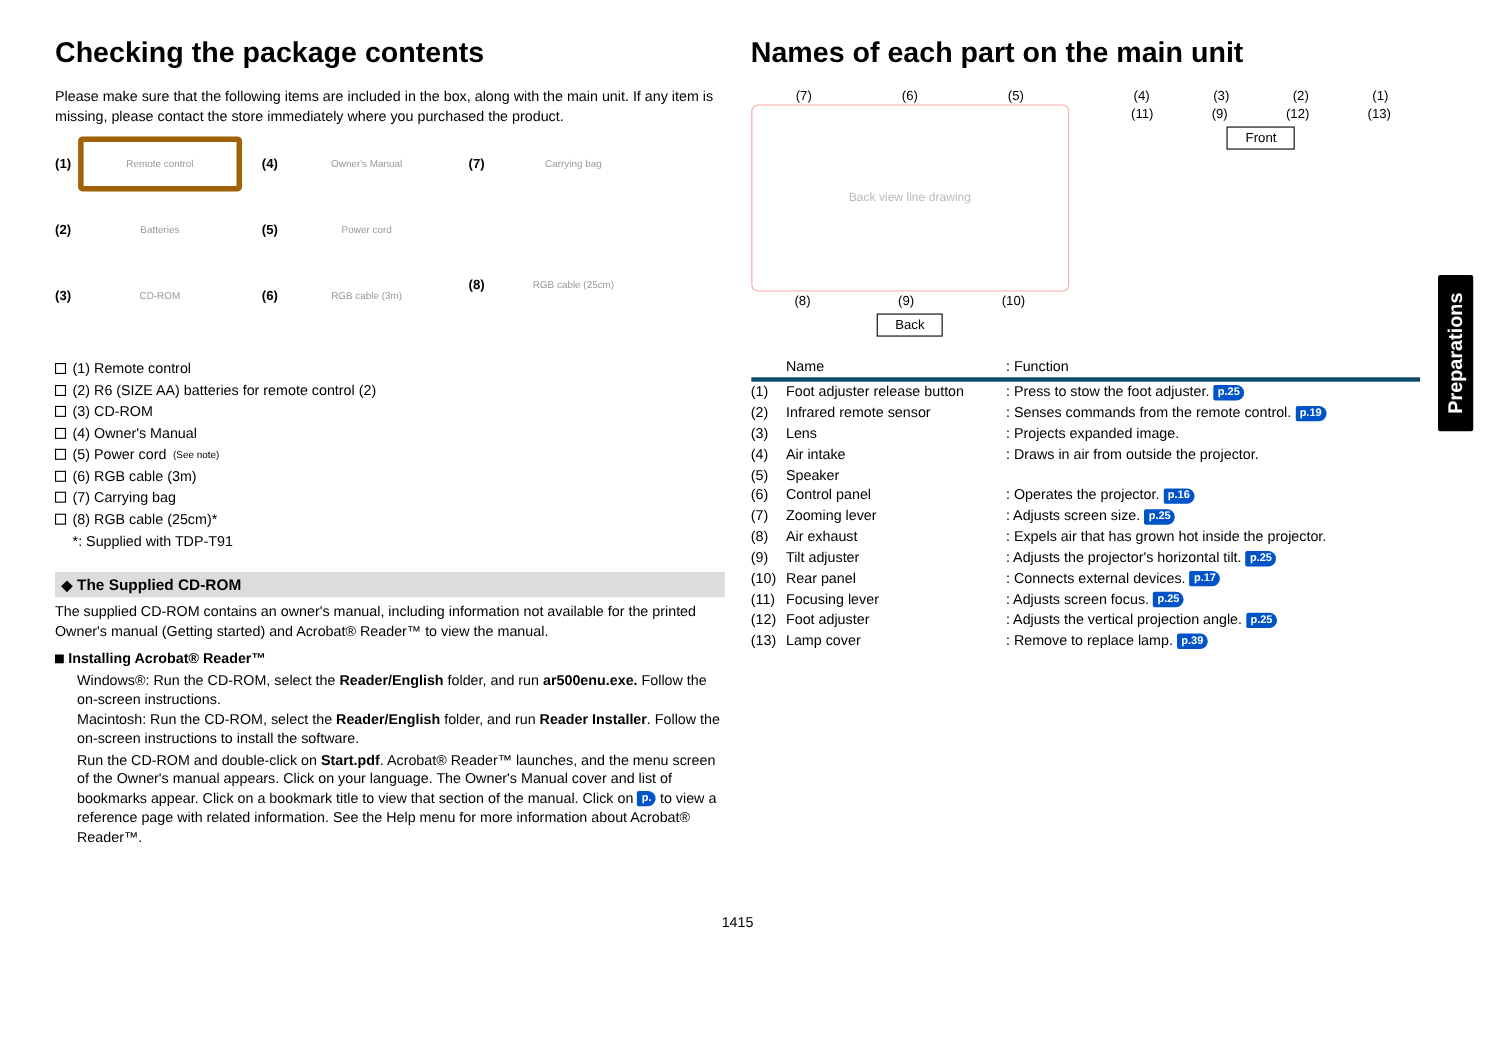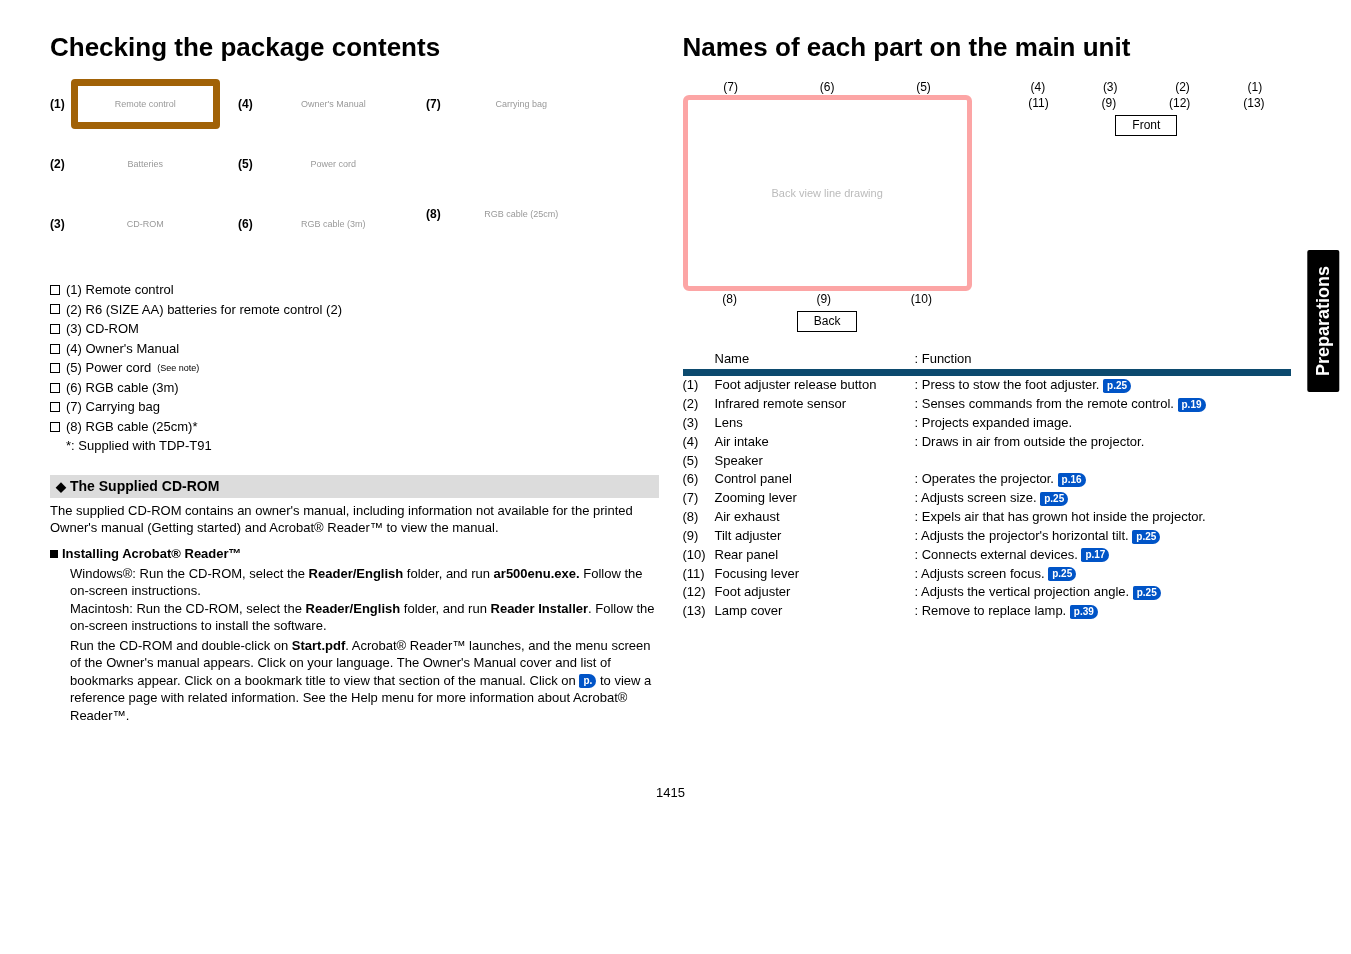--- a/index.html
+++ b/index.html
@@ -26,21 +26,21 @@
     grid-template-columns: 170px 170px 170px;
     gap: 10px 18px;
   }
   .item-cell {
     display: flex;
     align-items: center;
     gap: 6px;
   }
   .item-label { font-weight: bold; font-size: 12px; }
   .item-img {
-    border: 7px solid #a16207;
+    border: 5px solid #a16207;
     border-radius: 4px;
     flex: 1;
     height: 50px;
     display: flex;
     align-items: center;
     justify-content: center;
     font-size: 9px;
     color: #999;
   }
   .item-img.no-border { border: none; }
@@ -79,44 +79,44 @@
   }
   
   .diagram-area {
     display: flex;
     gap: 30px;
     margin-top: 10px;
     margin-bottom: 8px;
   }
   .diagram-block { flex: 1; text-align: center; }
   .diagram-box {
-    border: 5px solid #fca5a5;
+    border: 1px solid #fca5a5;
     border-radius: 6px;
-    height: 196px;
+    height: 170px;
     position: relative;
     display:flex;
     align-items:center;
     justify-content:center;
     color:#bbb;
     font-size:11px;
   }
   .leader-top, .leader-bot {
     display:flex;
     justify-content:space-around;
     font-size:12px;
   }
   .diagram-label {
     display:inline-block;
     border:1px solid #000;
     padding: 1px 16px;
     margin-top:4px;
     font-size:12px;
   }
   .parts-header {
-    border-bottom: 7px solid #0c4a6e;
+    border-bottom: 4px solid #0c4a6e;
     display:flex;
     padding-bottom:2px;
     margin-top: 18px;
     font-size: 13px;
   }
   .parts-header .n { width: 32px; }
   .parts-header .nm { width: 200px; }
   .parts-row {
     display:flex;
     font-size: 13px;
@@ -145,20 +145,21 @@
     font-size: 13px;
   }
 </style>
 </head>
 <body>
 
 <div class="page-content">
 
   <div class="col">
     <h1 class="section-title">Checking the package contents</h1>
+    <div class="intro">Please make sure that the following items are included in the box, along with the main unit. If any item is missing, please contact the store immediately where you purchased the product.</div>
 
     <div class="items-grid">
 
       <div>
         <div class="item-cell">
           <span class="item-label">(1)</span>
           <span class="item-img">Remote control</span>
         </div>
         <div class="item-cell" style="margin-top:10px">
           <span class="item-label">(2)</span>

